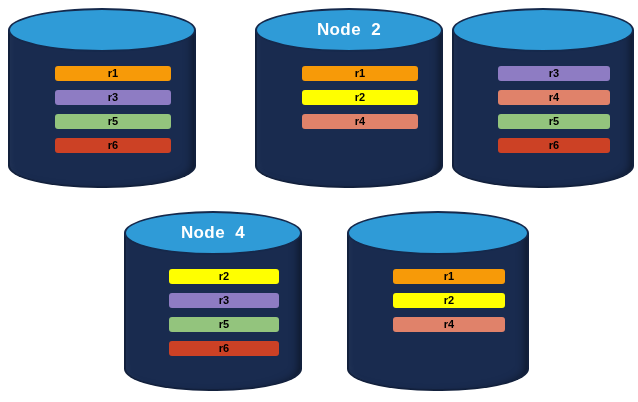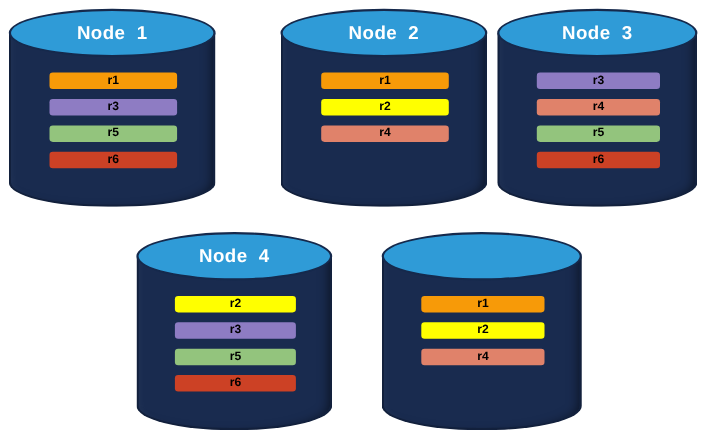--- a/index.html
+++ b/index.html
@@ -68,21 +68,21 @@
     font-weight: bold;
     letter-spacing: 0.4px;
     z-index: 4;
     white-space: pre;
     user-select: none;
   }
 
   
   .bars {
     position: absolute;
-    left: 1px;
+    left: 11px;
     top: 52px;
     width: 100%;
     z-index: 5;
     box-sizing: border-box;
     padding: 6px 19%;
   }
 
   .bar {
     position: relative;
     height: 15px;
@@ -98,42 +98,40 @@
   }
   .bar:last-child { margin-bottom: 0; }
 </style>
 </head>
 <body>
 
 <div id="diagram">
     <div class="node" style="left: 8px; top: 8px; width: 188px; height: 180px;">
       <div class="cyl-body" style="background: rgb(25, 43, 79);"></div>
       <div class="cyl-top" style="background: rgb(47, 155, 215);"></div>
-      <div class="node-label">Node  1</div>
       <div class="bars">
         <div class="bar" style="background: rgb(247, 154, 8);">r1</div>
         <div class="bar" style="background: rgb(142, 124, 195);">r3</div>
         <div class="bar" style="background: rgb(147, 196, 125);">r5</div>
         <div class="bar" style="background: rgb(204, 65, 37);">r6</div>
       </div>
     </div>
     <div class="node" style="left: 231px; top: 8px; width: 188px; height: 180px; margin-left: 24px;">
       <div class="cyl-body" style="background: rgb(25, 43, 79);"></div>
       <div class="cyl-top" style="background: rgb(47, 155, 215);"></div>
       <div class="node-label">Node  2</div>
       <div class="bars">
         <div class="bar" style="background: rgb(247, 154, 8);">r1</div>
         <div class="bar" style="background: rgb(255, 255, 0);">r2</div>
         <div class="bar" style="background: rgb(224, 130, 106);">r4</div>
       </div>
     </div>
     <div class="node" style="left: 452px; top: 8px; width: 182px; height: 180px;">
       <div class="cyl-body" style="background: rgb(25, 43, 79);"></div>
       <div class="cyl-top" style="background: rgb(47, 155, 215);"></div>
-      <div class="node-label">Node  3</div>
       <div class="bars">
         <div class="bar" style="background: rgb(142, 124, 195);">r3</div>
         <div class="bar" style="background: rgb(224, 130, 106);">r4</div>
         <div class="bar" style="background: rgb(147, 196, 125);">r5</div>
         <div class="bar" style="background: rgb(204, 65, 37);">r6</div>
       </div>
     </div>
     <div class="node" style="left: 124px; top: 211px; width: 178px; height: 180px;">
       <div class="cyl-body" style="background: rgb(25, 43, 79);"></div>
       <div class="cyl-top" style="background: rgb(47, 155, 215);"></div>

